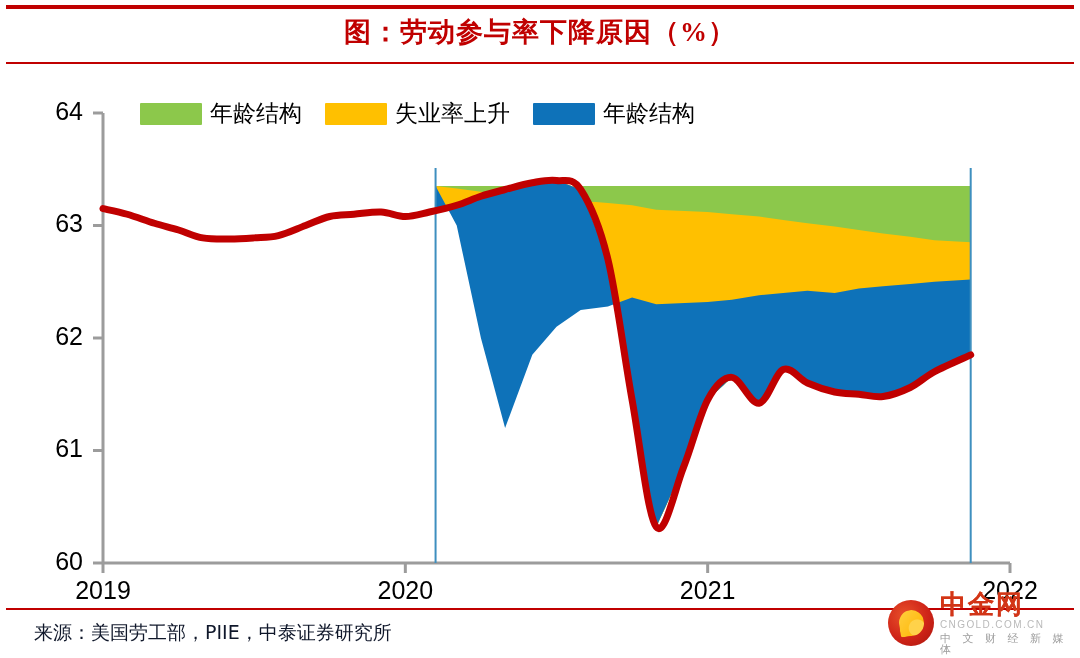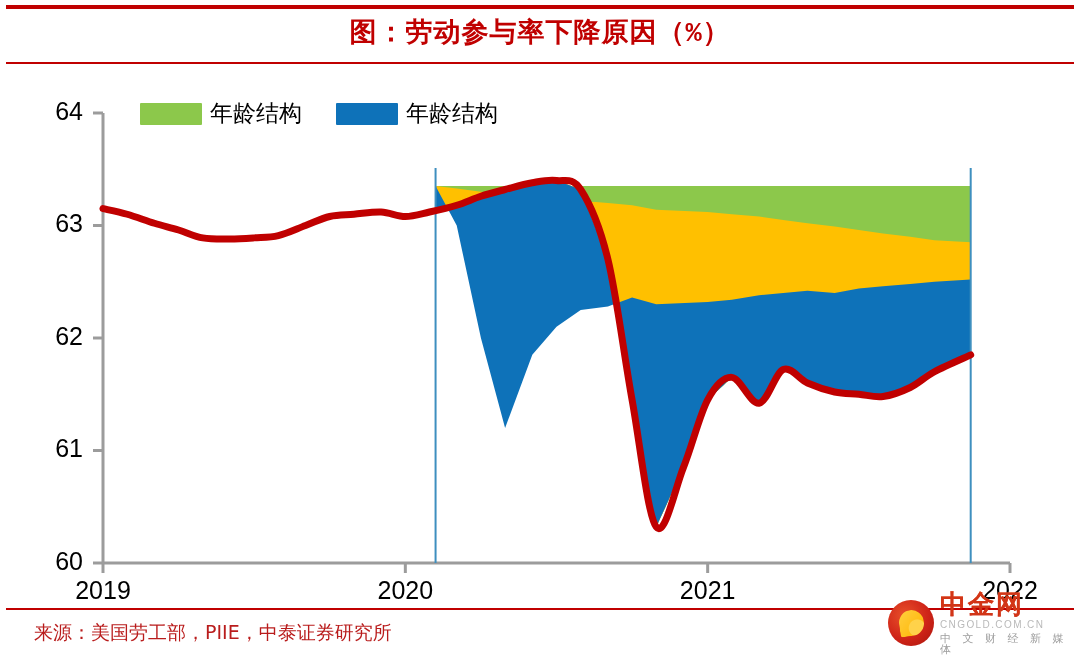--- a/index.html
+++ b/index.html
@@ -14,36 +14,36 @@
   .rule-title-bottom{position:absolute;left:6px;right:6px;top:62px;height:2px;background:#C00000;}
   .rule-src-top{position:absolute;left:6px;right:6px;top:608px;height:2px;background:#C00000;}
 
   .chart-title{
     position:absolute;left:0;right:0;top:14px;
     text-align:center;
     color:#C00000;
     font-size:27px;
     font-weight:bold;
     letter-spacing:1px;
-    font-family:Liberation Mono, monospace;
+    font-family:Liberation Serif, serif;
     white-space:nowrap;
   }
 
   .source-note{
     position:absolute;left:34px;top:620px;
-    color:#b91c1c;
+    color:#0f172a;
     font-size:19px;
     font-family:"DejaVu Sans","Liberation Sans",sans-serif;
     white-space:nowrap;
   }
 
   
   .legend{
     position:absolute;left:140px;top:98px;
-    display:flex;align-items:center;gap:34px;
+    display:flex;align-items:center;gap:23px;
     z-index:6;
   }
   .legend-item{display:flex;align-items:center;gap:8px;}
   .swatch{width:62px;height:22px;display:block;border-radius:1px;}
   .swatch.line{height:7px;border-radius:3px;}
   .legend-label{
     font-size:23px;color:#000;
     font-family:"DejaVu Sans","Liberation Sans",sans-serif;
     white-space:nowrap;
   }
@@ -102,20 +102,24 @@
 <div class="chart-title">图：劳动参与率下降原因（%）</div>
 
 <div class="rule-title-bottom"></div>
 
 <div class="legend">
   <div class="legend-item">
     <span class="swatch" style="background:#8CC84B"></span>
     <span class="legend-label">年龄结构</span>
   </div>
   <div class="legend-item">
+    <span class="swatch" style="background:#FFC000"></span>
+    <span class="legend-label">失业率上升</span>
+  </div>
+  <div class="legend-item">
     <span class="swatch" style="background:#0E72B9"></span>
     <span class="legend-label">年龄结构</span>
   </div>
 </div>
 
 <div class="plot-wrap">
   <svg class="plot" width="1080" height="600" viewBox="0 0 1080 600">
     <g id="gridlayer"></g>
 
     <line id="y-axis" x1="103" y1="113" x2="103" y2="563" stroke="#9C9C9C" stroke-width="3"></line>

